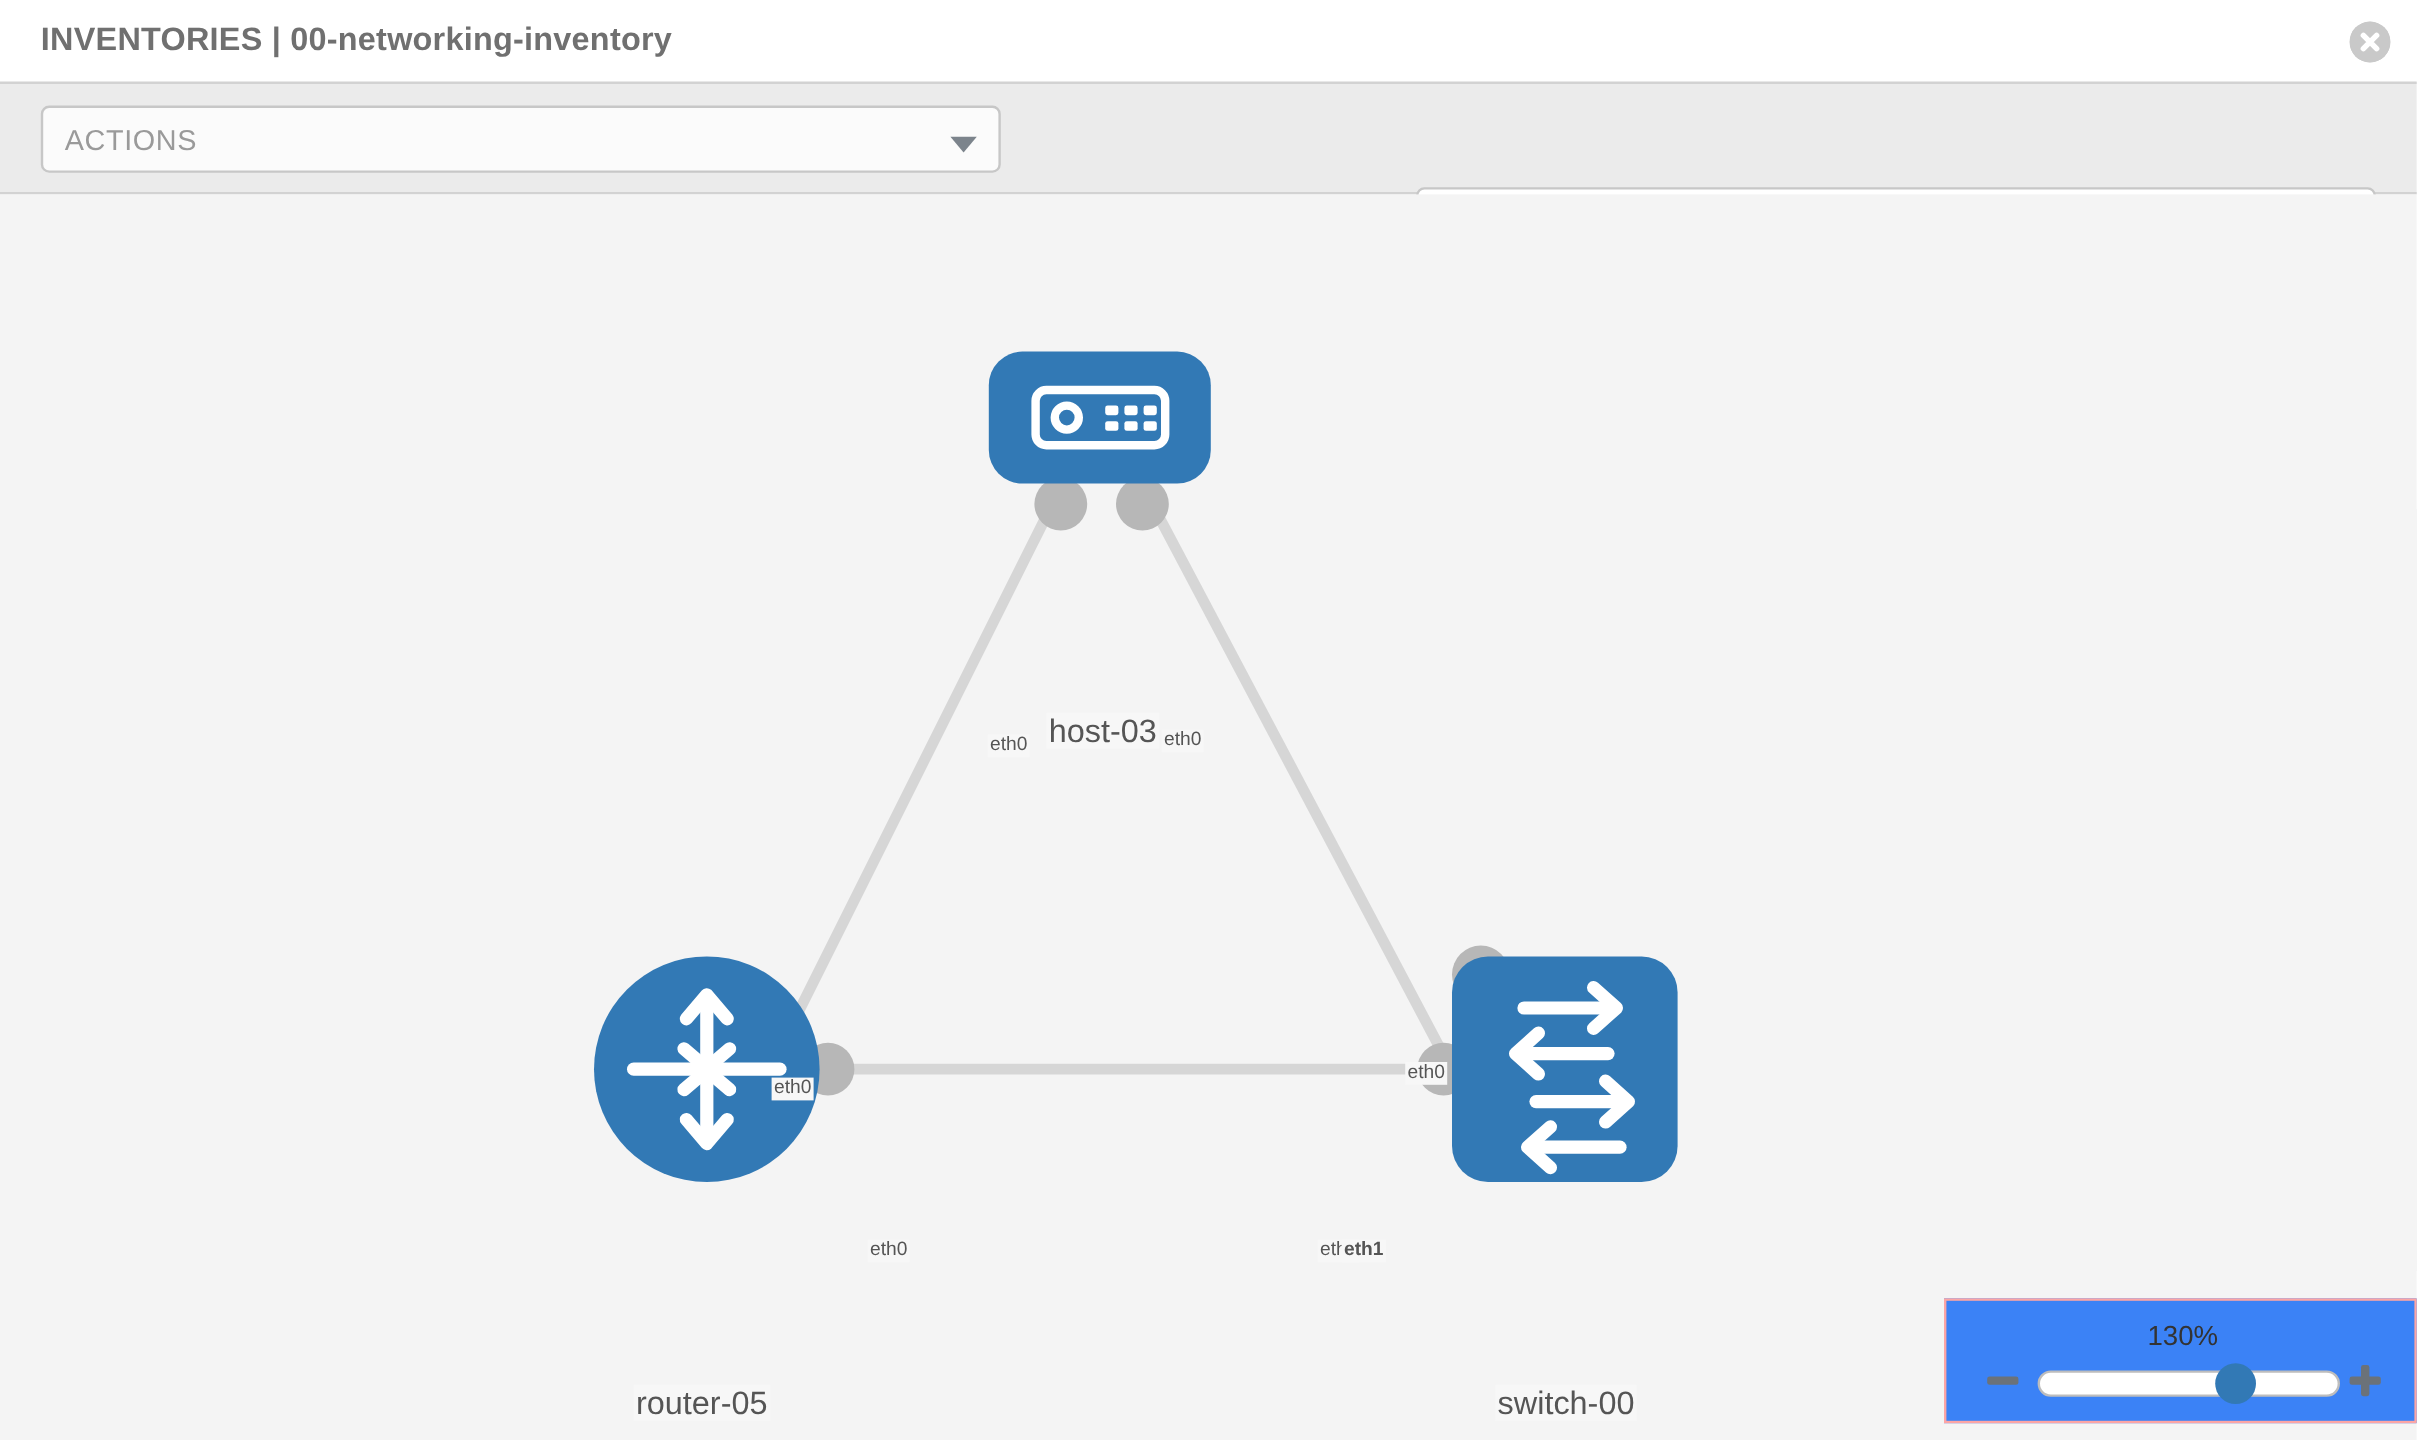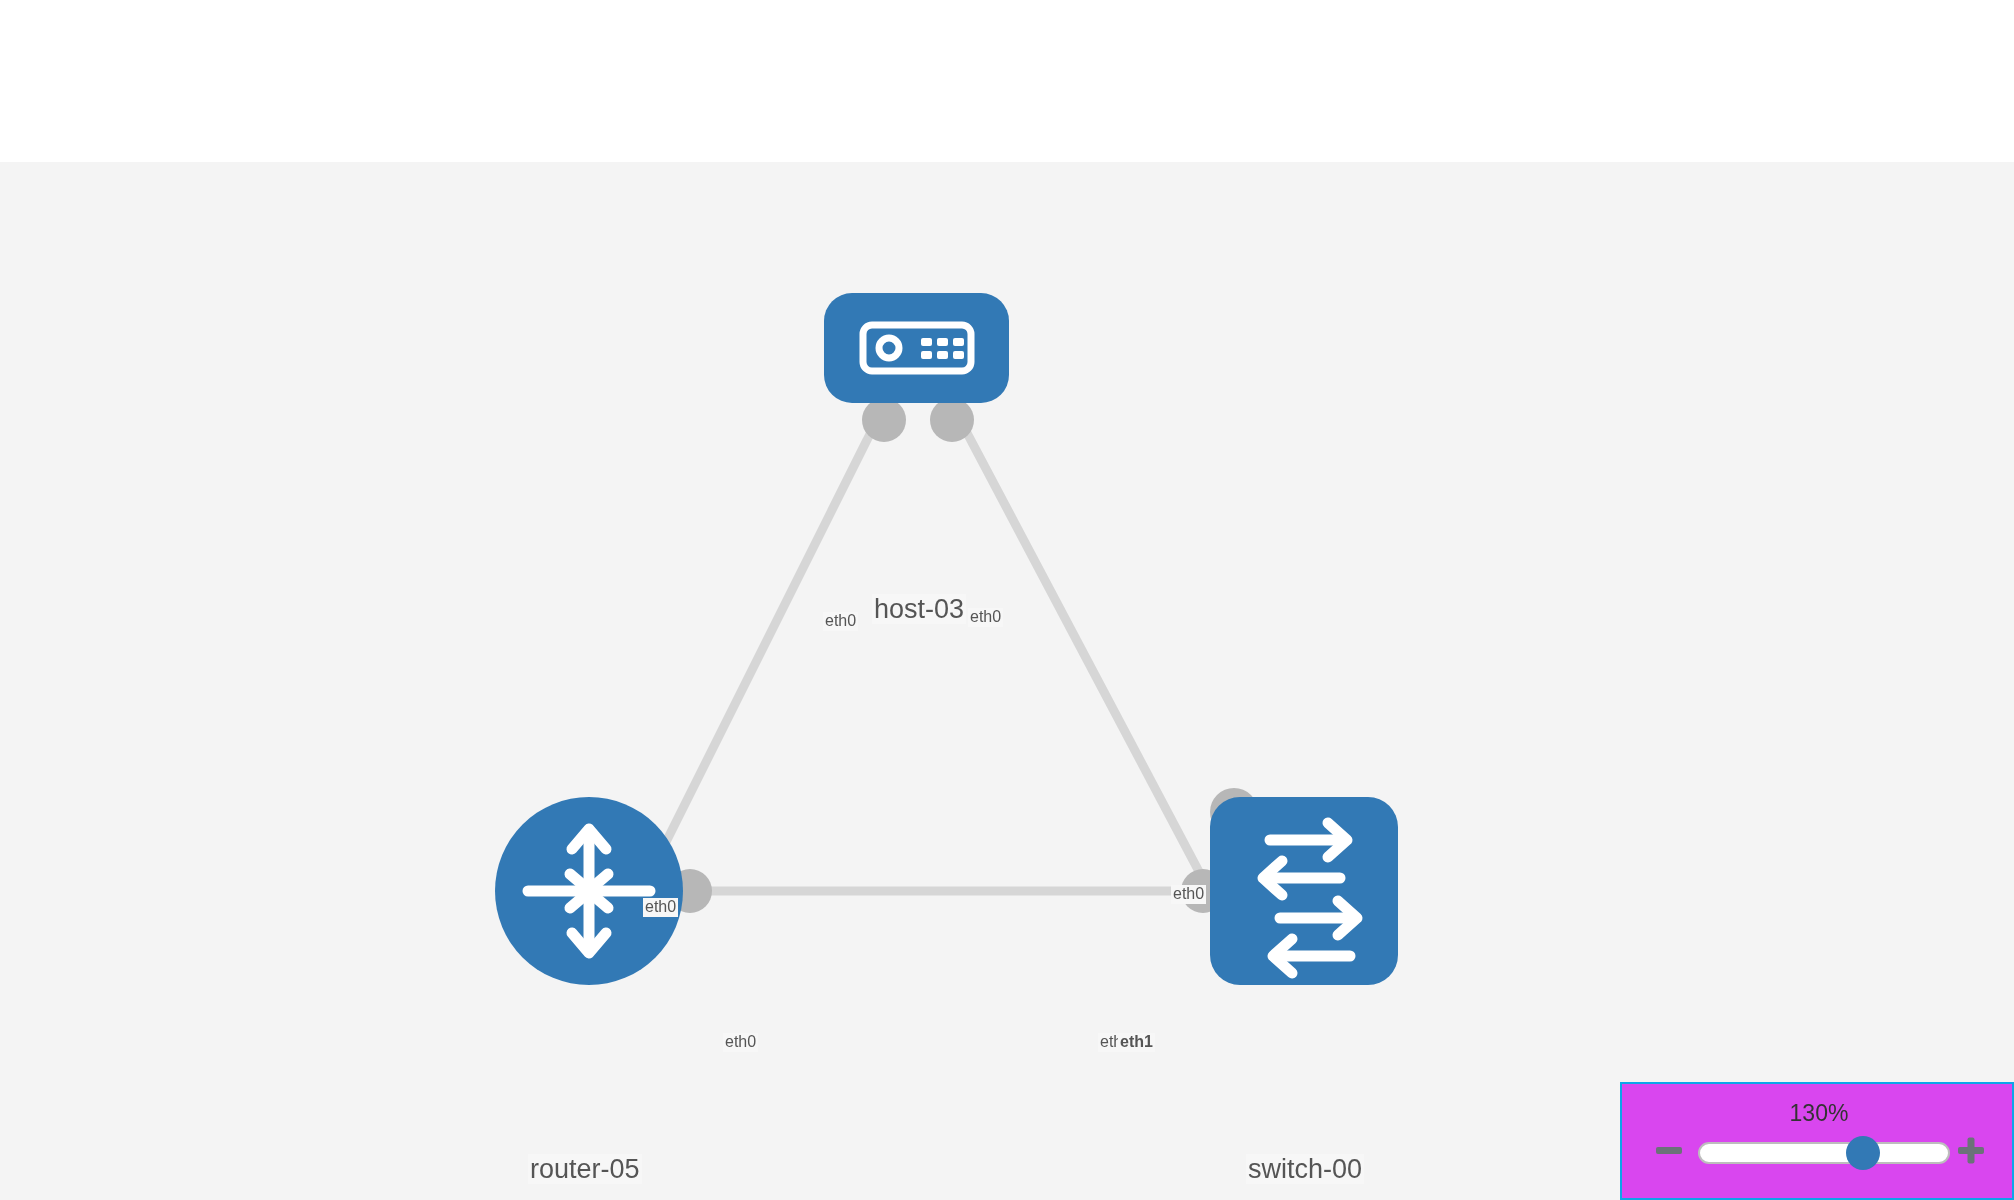--- a/index.html
+++ b/index.html
@@ -159,23 +159,23 @@
     line-height: 1.05;
     padding: 1px 2px;
   }
 
   
   .zoom-panel {
     position: absolute;
     left: 1620px;
     top: 1082px;
     width: 394px;
-    height: 118px;
-    background: #d946ef;
-    border: 2px solid #0ea5e9;
+    height: 104px;
+    background: #3b82f6;
+    border: 2px solid #fca5a5;
     box-sizing: border-box;
   }
   .zoom-pct {
     position: absolute;
     top: 16px;
     left: 0;
     width: 394px;
     text-align: center;
     font-size: 23px;
     color: #333333;
@@ -210,21 +210,64 @@
     border-radius: 50%;
     background: #3279b5;
     cursor: pointer;
   }
 </style>
 </head>
 <body>
 
 <div id="app">
 
-
+  <div class="header">
+    <div class="header-title">INVENTORIES | 00-networking-inventory</div>
+
+    <div class="close-btn">
+      <svg width="34" height="34" viewBox="0 0 34 34" aria-hidden="true">
+        <circle cx="17" cy="17" r="17" fill="#c9c9c9"></circle>
+        <path d="M11.5 11.5 L22.5 22.5 M22.5 11.5 L11.5 22.5" stroke="#ffffff" stroke-width="4.6" stroke-linecap="round"></path>
+      </svg>
+    </div>
+  </div>
+
+  <div class="toolbar">
+
+    <div class="actions-select">
+      <span class="actions-label">ACTIONS</span>
+      <span class="caret"></span>
+    </div>
+
+    <div class="tool-icon" id="wrench-icon">
+      <svg width="44" height="44" viewBox="0 0 44 44" aria-hidden="true">
+        <g fill="#7c848c">
+          <path d="M32.5 8.5 a10.5 10.5 0 0 0 -12.9 13.6 L9.4 32.3 a3.4 3.4 0 0 0 0 4.8
+                   l0.2 0.2 a3.4 3.4 0 0 0 4.8 0 L24.6 27 a10.5 10.5 0 0 0 13.6 -12.9
+                   l-5.9 5.9 -5.2 -1.4 -1.4 -5.2 z"></path>
+        </g>
+      </svg>
+    </div>
+
+    <div class="tool-icon" id="key-icon">
+      <svg width="44" height="44" viewBox="0 0 44 44" aria-hidden="true">
+        <g fill="none" stroke="#7c848c" stroke-width="4.2" stroke-linecap="round">
+          <circle cx="16" cy="16" r="7.2"></circle>
+          <path d="M21.2 21.2 L35 35"></path>
+          <path d="M30 30 L34.5 25.8"></path>
+          <path d="M25.6 25.6 L30 21.3"></path>
+        </g>
+      </svg>
+    </div>
+
+    <div class="search-select">
+      <span class="search-label">SEARCH</span>
+      <span class="caret"></span>
+    </div>
+  </div>
 
   <div class="canvas">
 
     <svg class="topology-svg" viewBox="0 0 2014 1038">
 
       <g>
         <line x1="880" y1="252" x2="620" y2="772" stroke="#d6d6d6" stroke-width="9"></line>
         <line x1="957" y1="252" x2="1232" y2="772" stroke="#d6d6d6" stroke-width="9"></line>
         <line x1="683" y1="729" x2="1210" y2="729" stroke="#d6d6d6" stroke-width="9"></line>
       </g>

